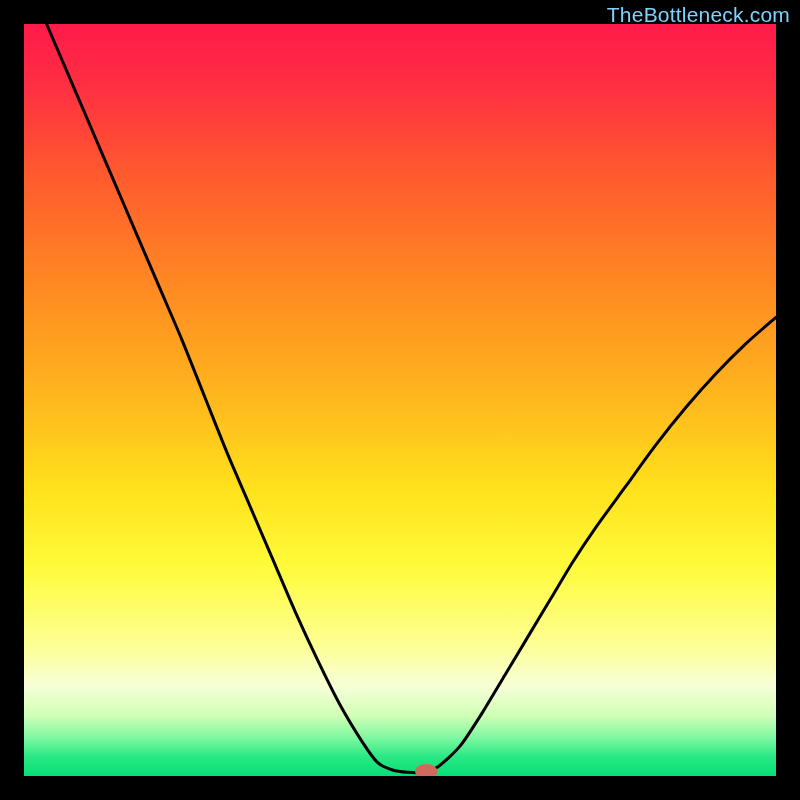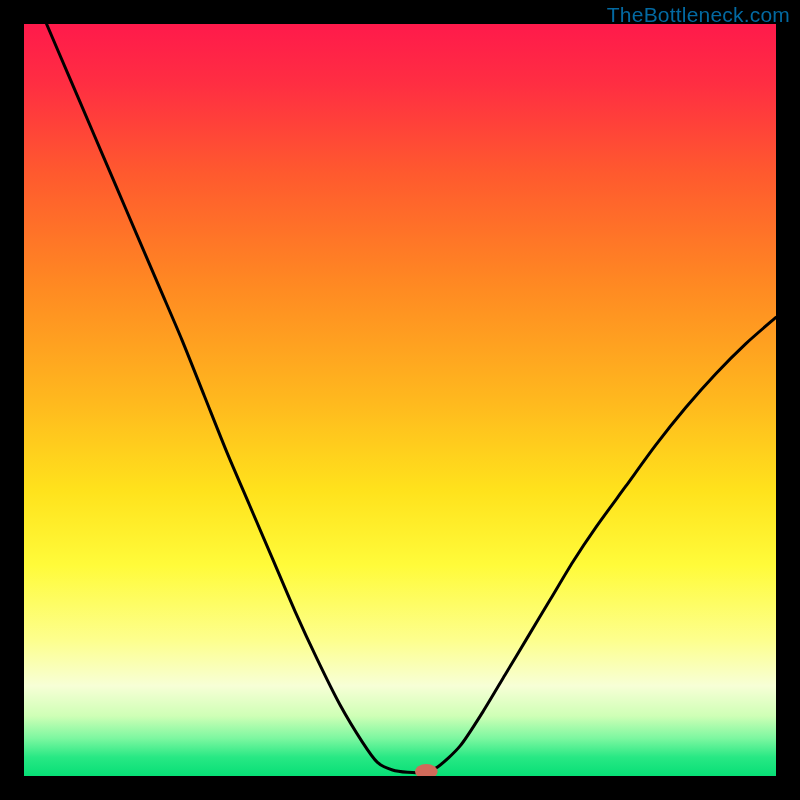--- a/index.html
+++ b/index.html
@@ -21,21 +21,21 @@
     position: absolute;
     left: 24px;
     top: 24px;
     width: 752px;
     height: 752px;
   }
   .watermark {
     position: absolute;
     top: 3px;
     right: 10px;
-    color: #0369a1;
+    color: #7dd3fc;
     font-size: 21px;
     letter-spacing: 0.2px;
     font-weight: 500;
   }
   svg { display: block; }
 </style>
 </head>
 <body>
 
 <div class="frame">

